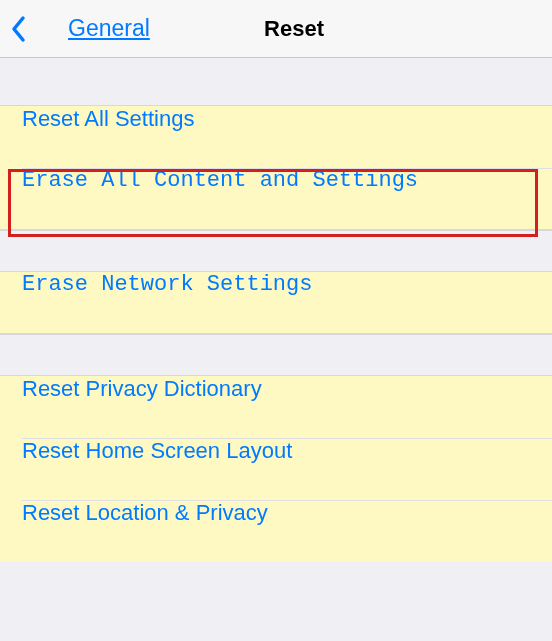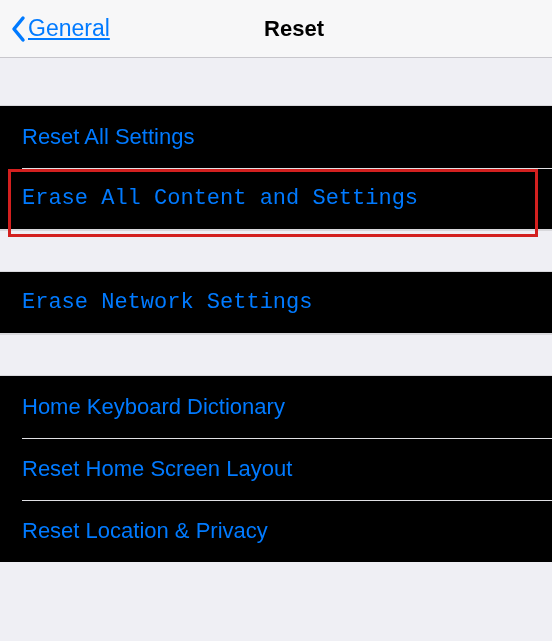--- a/index.html
+++ b/index.html
@@ -17,20 +17,21 @@
       display: flex;
       align-items: center;
       position: relative;
     }
     .back-btn {
       display: flex;
       align-items: center;
       color: #007aff;
       padding-left: 10px;
       cursor: pointer;
+      gap: 40px;
     }
     .back-chevron {
       width: 16px;
       height: 28px;
       margin-right: 2px;
     }
     .back-label {
       font-size: 23px;
       text-decoration: underline;
       color: #007aff;
@@ -51,24 +52,23 @@
       background: #efeff4;
       border-bottom: 1px solid #d8d8dc;
     }
     .section-gap-short {
       height: 42px;
       background: #efeff4;
       border-top: 1px solid #d8d8dc;
       border-bottom: 1px solid #d8d8dc;
     }
     .row {
-      background: #000000;
+      background: #fef9c3;
       height: 62px;
       display: flex;
-      align-items: center;
       padding-left: 22px;
       font-size: 22px;
       color: #007aff;
       cursor: pointer;
       position: relative;
     }
     .row + .row::before {
       content: "";
       position: absolute;
       top: 0;
@@ -116,21 +116,21 @@
 
 <div class="section-gap-short"></div>
 
 <div class="row group-last">
   <span>Erase Network Settings</span>
 </div>
 
 <div class="section-gap-short"></div>
 
 <div class="row">
-  <span>Home Keyboard Dictionary</span>
+  <span>Reset Privacy Dictionary</span>
 </div>
 <div class="row">
   <span>Reset Home Screen Layout</span>
 </div>
 <div class="row">
   <span>Reset Location &amp; Privacy</span>
 </div>
 
 <div class="highlight-box"></div>
 

